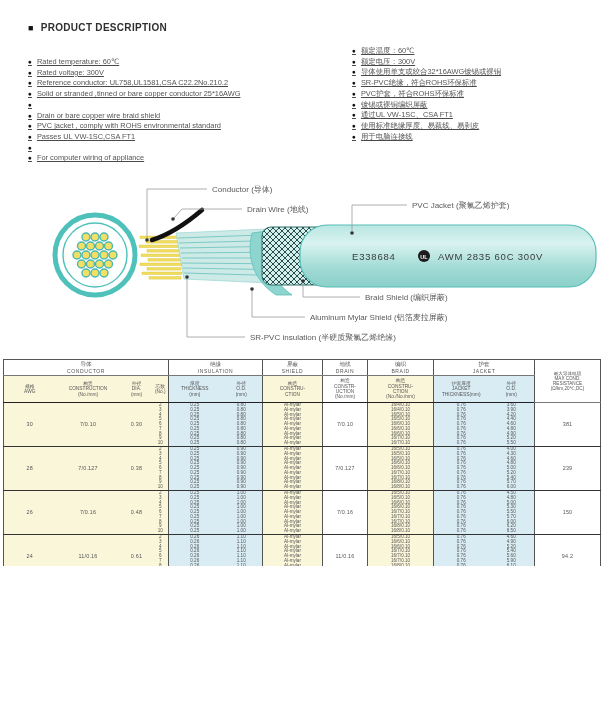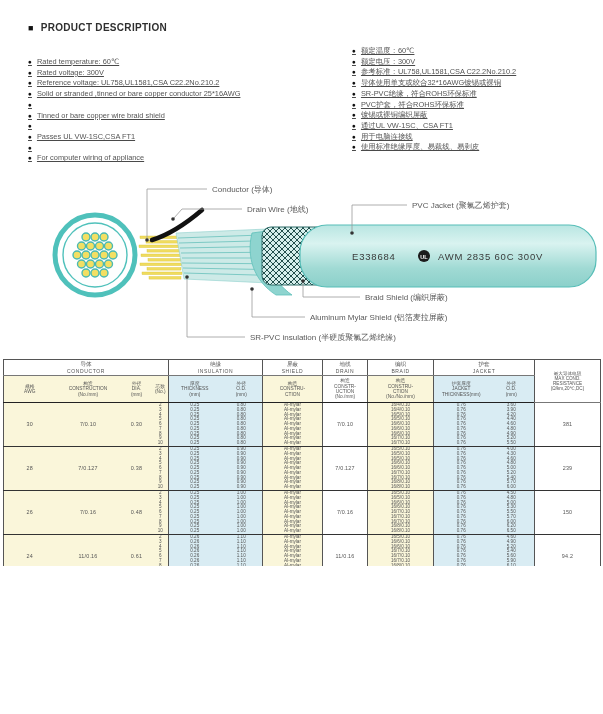--- a/index.html
+++ b/index.html
@@ -54,35 +54,36 @@
         <div class="bullet">
           <span class="dot">●</span>
           <span>Rated temperature: 60℃</span>
         </div>
         <div class="bullet">
           <span class="dot">●</span>
           <span>Rated voltage: 300V</span>
         </div>
         <div class="bullet">
           <span class="dot">●</span>
-          <span>Reference voltage: UL758,UL1581,CSA C22.2No.210.2</span>
+          <span>Reference conductor: UL758,UL1581,CSA C22.2No.210.2</span>
         </div>
         <div class="bullet">
           <span class="dot">●</span>
           <span>Solid or stranded ,tinned or bare copper conductor 25*16AWG</span>
         </div>
         <div class="bullet">
           <span class="dot">●</span>
         </div>
         <div class="bullet">
           <span class="dot">●</span>
-          <span>Tinned or bare copper wire braid shield</span>
-        </div>
-        <div class="bullet">
-          <span class="dot">●</span>
+          <span>Drain or bare copper wire braid shield</span>
+        </div>
+        <div class="bullet">
+          <span class="dot">●</span>
+          <span>PVC jacket , comply with ROHS environmental standard</span>
         </div>
         <div class="bullet">
           <span class="dot">●</span>
           <span>Passes UL VW-1SC,CSA FT1</span>
         </div>
         <div class="bullet">
           <span class="dot">●</span>
         </div>
         <div class="bullet">
           <span class="dot">●</span>
@@ -96,49 +97,45 @@
         <div class="bullet">
           <span class="dot">●</span>
           <span>额定温度：60℃</span>
         </div>
         <div class="bullet">
           <span class="dot">●</span>
           <span>额定电压：300V</span>
         </div>
         <div class="bullet">
           <span class="dot">●</span>
-          <span>参考标准：UL758,UL1581,CSA C22.2No.210.2</span>
-        </div>
-        <div class="bullet">
-          <span class="dot">●</span>
           <span>导体使用单支或绞合32*16AWG镀锡或裸铜</span>
         </div>
         <div class="bullet">
           <span class="dot">●</span>
           <span>SR-PVC绝缘，符合ROHS环保标准</span>
         </div>
         <div class="bullet">
           <span class="dot">●</span>
           <span>PVC护套，符合ROHS环保标准</span>
         </div>
         <div class="bullet">
           <span class="dot">●</span>
           <span>镀锡或裸铜编织屏蔽</span>
         </div>
         <div class="bullet">
           <span class="dot">●</span>
           <span>通过UL VW-1SC、CSA FT1</span>
         </div>
         <div class="bullet">
           <span class="dot">●</span>
+          <span>使用标准绝缘厚度、易裁线、易剥皮</span>
+        </div>
+        <div class="bullet">
+          <span class="dot">●</span>
           <span>用于电脑连接线</span>
-        </div>
-        <div class="bullet">
-          <span class="dot">●</span>
-          <span>使用标准绝缘厚度、易裁线、易剥皮</span>
         </div>
       </div>
   </div>
 
 
   <svg class="diagram" width="603" height="172" viewBox="0 0 603 172">
     <defs>
       <linearGradient id="jk" x1="0" y1="0" x2="0" y2="1">
         <stop offset="0" stop-color="#b9e6e2"></stop>
         <stop offset="0.3" stop-color="#d9f3f0"></stop>

